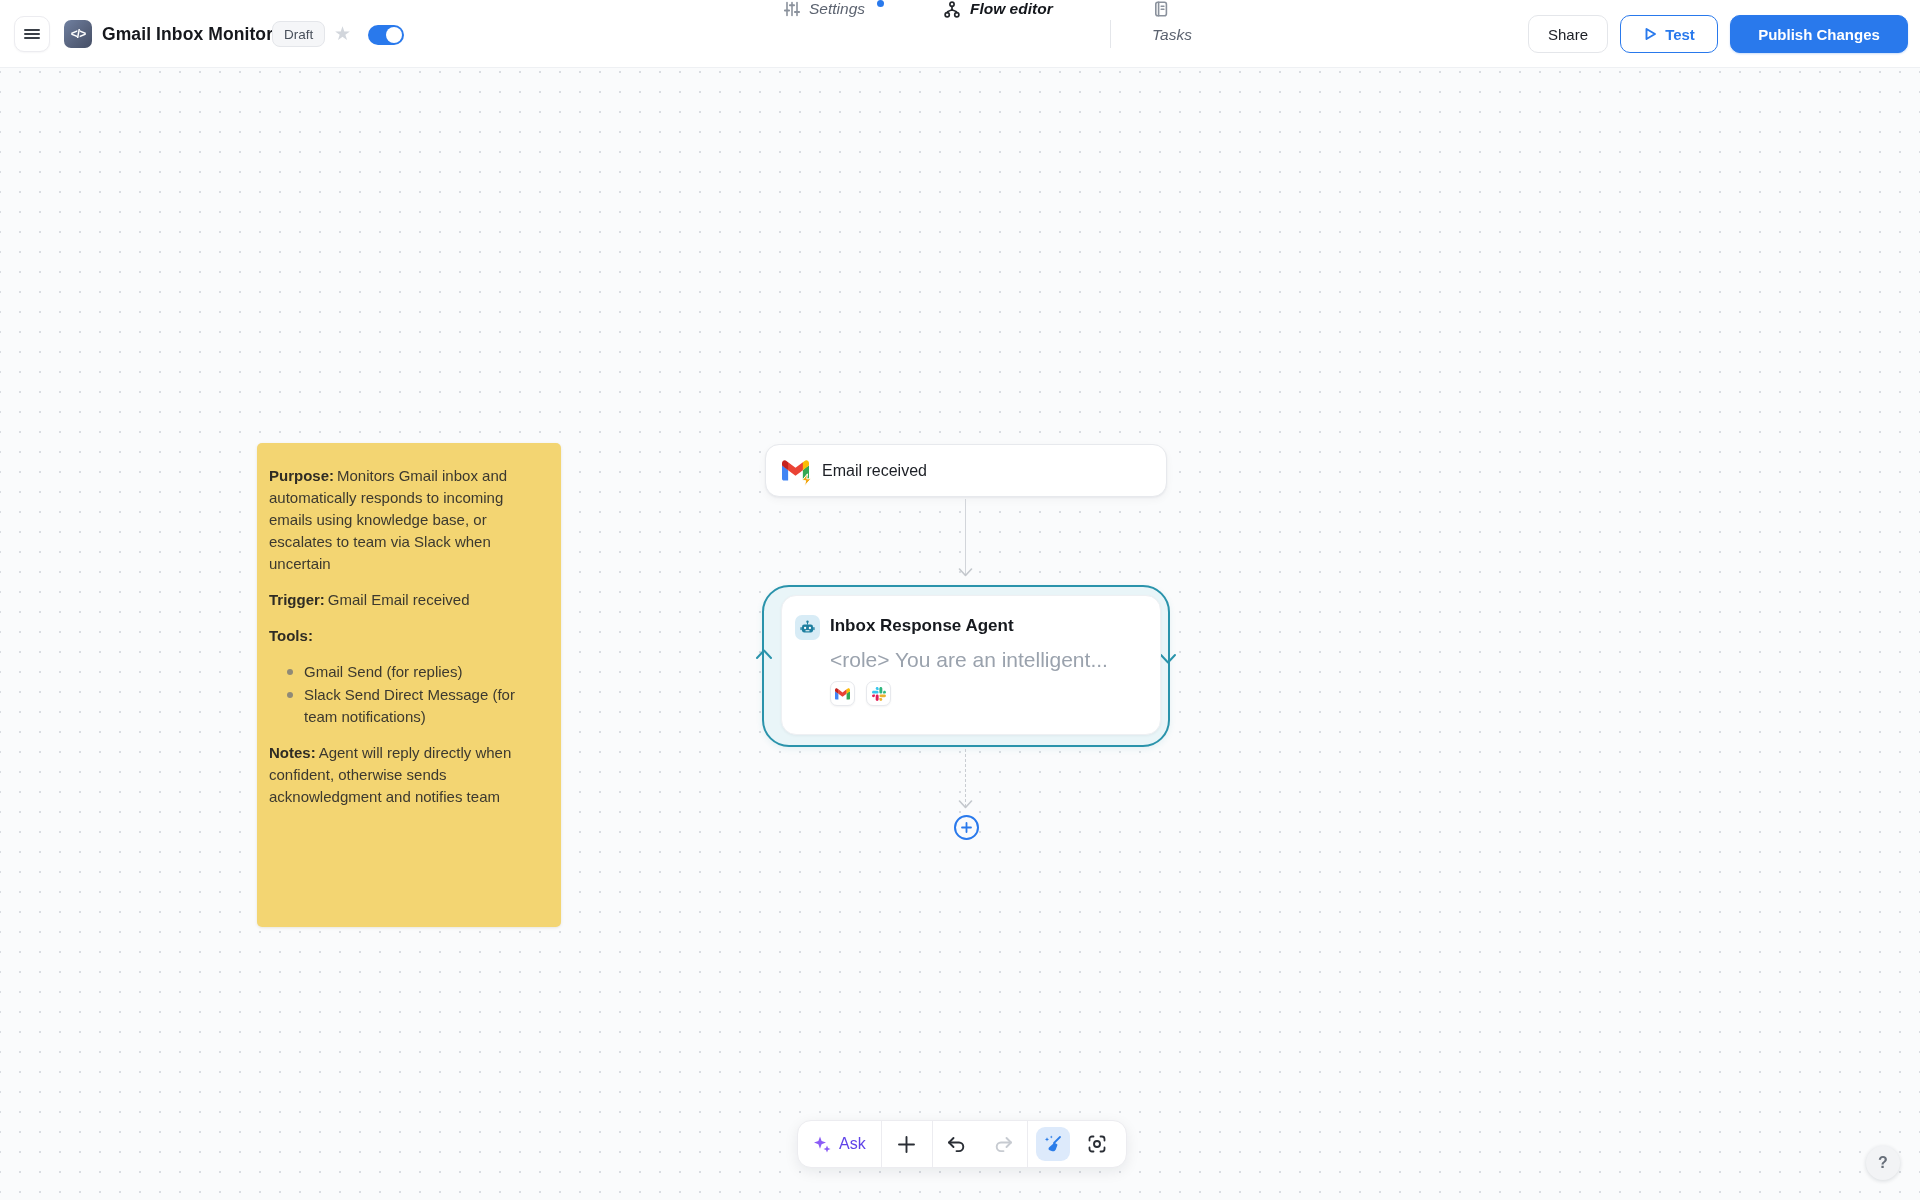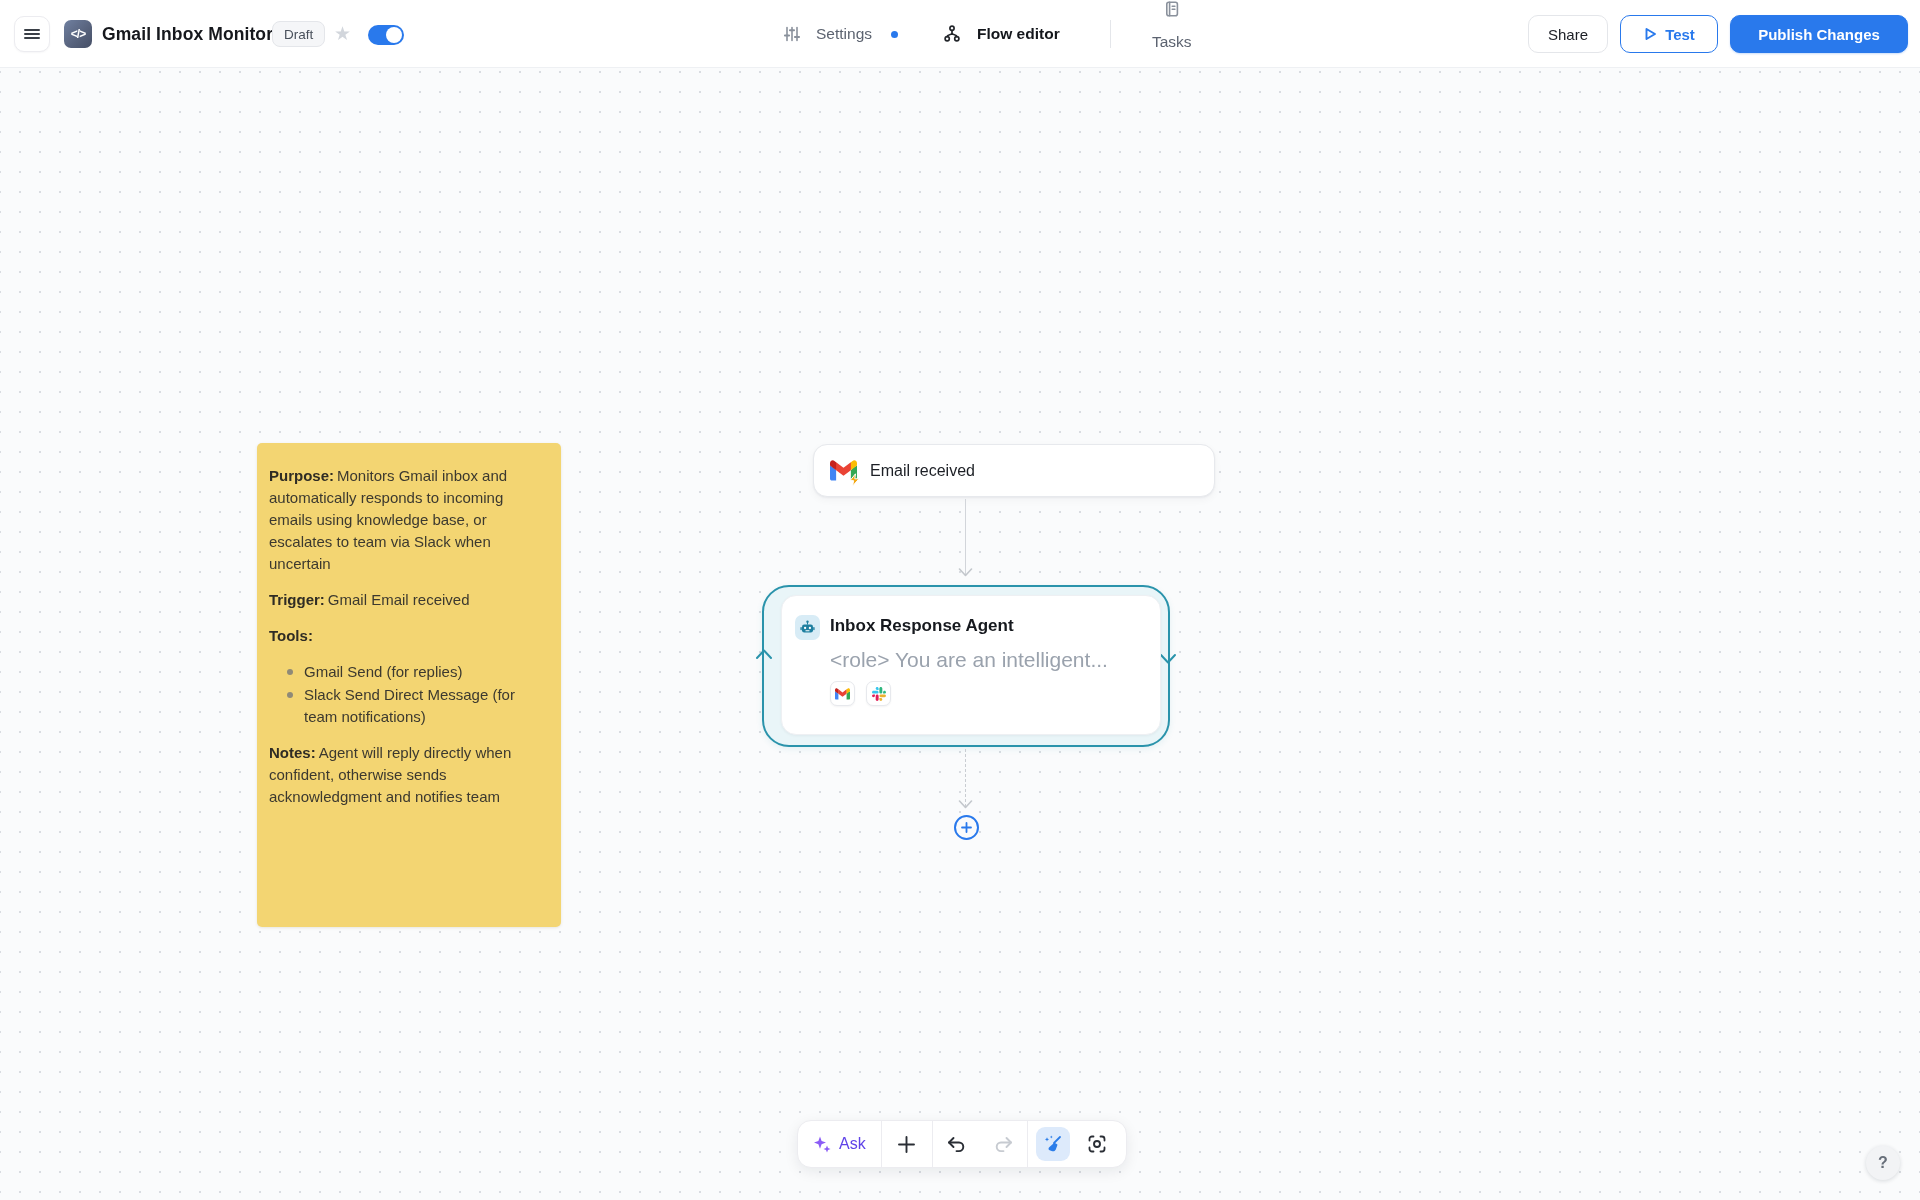--- a/index.html
+++ b/index.html
@@ -21,22 +21,22 @@
   .title-wrap { position:absolute; left:102px; top:0; height:68px; display:flex; align-items:center; gap:9px; cursor:pointer; }
   .flow-title { font-size:17.5px; font-weight:700; color:#16181d; letter-spacing:.1px; }
   .badge { position:absolute; left:272px; top:21px; height:26px; padding:0 11px;
     display:flex; align-items:center; background:#f5f6f8; border:1px solid #e4e6ea;
     border-radius:8px; font-size:13.5px; color:#49505b; }
   .star { position:absolute; left:334px; top:22px; font-size:19px; color:#d2d6dc; cursor:pointer; }
   .toggle { position:absolute; left:368px; top:25px; width:36px; height:20px; border-radius:10px;
     background:#2979ec; cursor:pointer; }
   .toggle .knob { position:absolute; right:2px; top:2px; width:16px; height:16px; border-radius:50%; background:#fff; }
 
-  .nav-item { position:absolute; top:0; height:68px; display:flex; align-items:center; gap:15px;
-    font-size:15.5px; color:#5c6370; cursor:pointer; }
+  .nav-item { position:absolute; top:0; height:68px; display:flex; align-items:flex-start; gap:8px;
+    font-size:15.5px; color:#5c6370; cursor:pointer;font-style:italic; }
   .nav-item.active { color:#14171c; font-weight:700; }
   .nav-settings { left:783px; }
   .nav-flow { left:942px; }
   .nav-tasks { left:1152px;flex-direction:column; }
   .nav-dot { width:7px; height:7px; border-radius:50%; background:#2979ec; margin-left:4px; }
   .nav-divider { position:absolute; left:1110px; top:20px; width:1px; height:28px; background:#e4e6ea; }
 
   .hbtn { position:absolute; top:15px; height:38px; border-radius:10px; display:flex;
     align-items:center; justify-content:center; gap:7px; font-size:15px; cursor:pointer;
     font-family:"Liberation Sans", sans-serif; }
@@ -59,21 +59,21 @@
   .note strong { color:#2f2c24; font-weight:700; margin-right:3px; }
   .note ul { list-style:none; margin:2px 0 14px 14px; }
   .note li { position:relative; padding-left:21px; margin-bottom:1px; }
   .note li::before { content:""; position:absolute; left:4px; top:8px; width:6px; height:6px;
     border-radius:50%; background:#8f8a77; }
 
   
   .trigger-node { position:absolute; left:765px; top:376px; width:402px; height:53px;
     background:#fff; border:1px solid #e7e9ed; border-radius:14px; display:flex; align-items:center;
     padding:0 16px; gap:13px; cursor:pointer;
-    box-shadow:0 1px 2px rgba(16,24,40,.05), 0 3px 8px rgba(16,24,40,.04);margin-left:48px; }
+    box-shadow:0 1px 2px rgba(16,24,40,.05), 0 3px 8px rgba(16,24,40,.04); }
   .trigger-node .label { font-size:16px; font-weight:500; color:#1c1f25; }
   .gmail-bolt-wrap { position:relative; width:27px; height:22px; }
   .bolt { position:absolute; right:-4px; bottom:-5px; }
 
   
   .conn { position:absolute; width:0; }
   .conn-solid { left:965px; top:431px; height:76px; border-left:1.5px solid #d2d5da; }
   .conn-dashed { left:965px; top:681px; height:58px; border-left:1.5px dashed #c9cdd2; }
   .conn-arrow { position:absolute; left:958px; }
   .arrow-1 { top:500px; }

